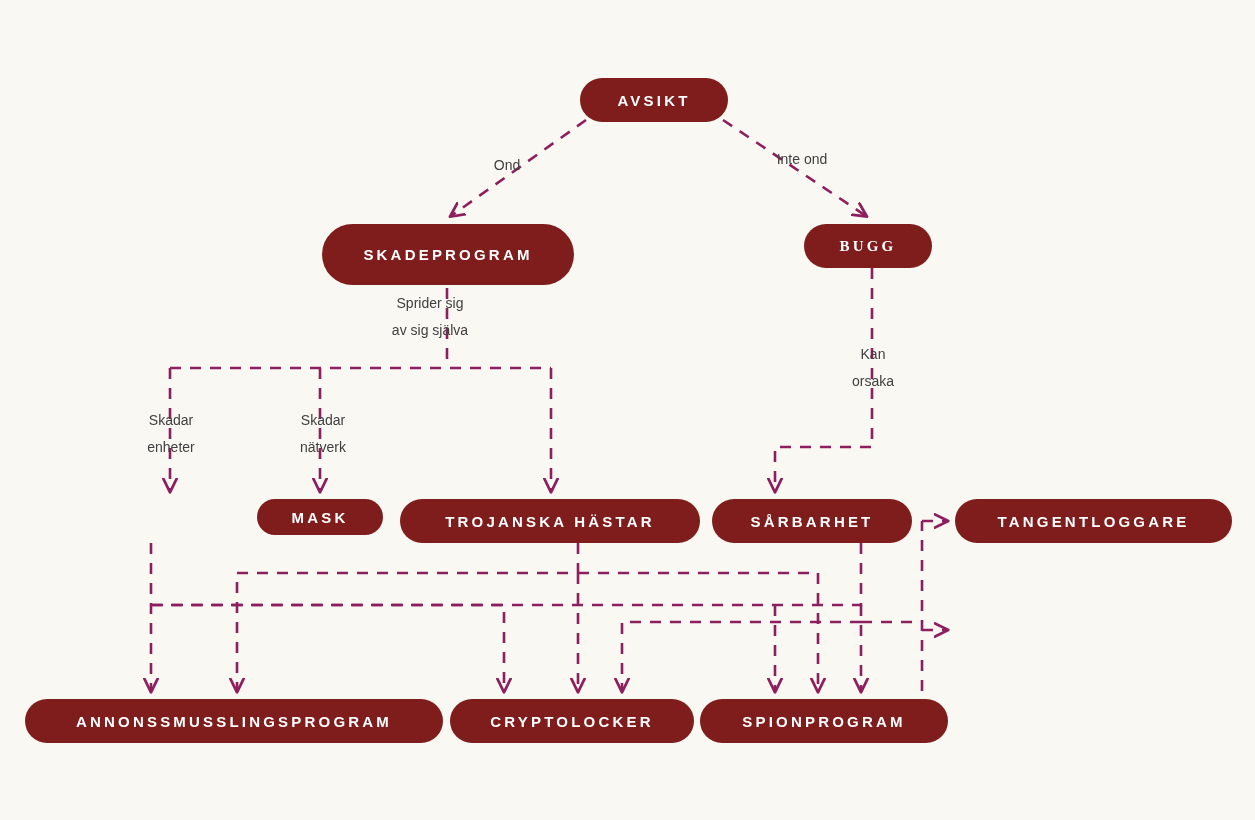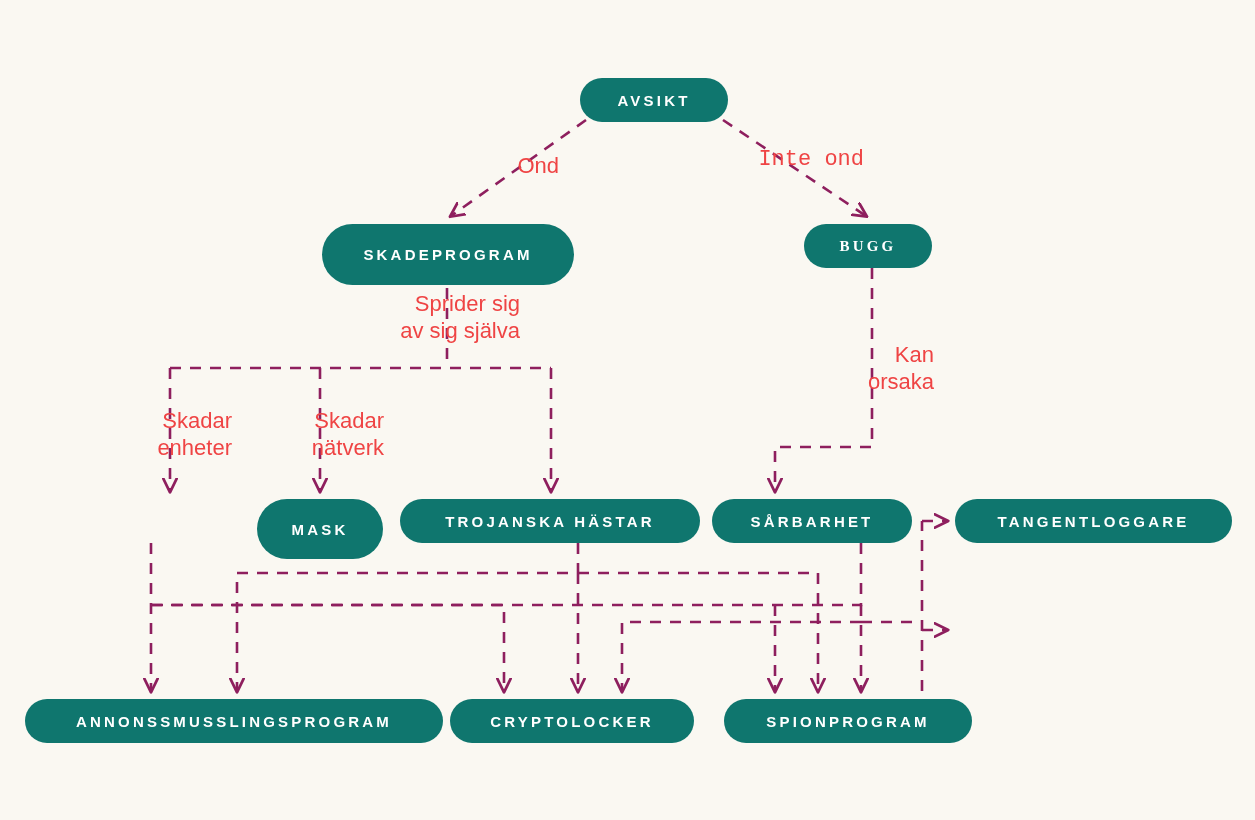--- a/index.html
+++ b/index.html
@@ -4,28 +4,28 @@
 <style>
   html,body{margin:0;padding:0;}
   body{
     width:1255px;height:820px;background:#faf8f2;
     font-family:"Liberation Sans", sans-serif;
     overflow:hidden;position:relative;
   }
   #stage{position:absolute;inset:0;width:1255px;height:820px;}
   svg#wires{position:absolute;left:0;top:0;width:1255px;height:820px;}
   .node{
-    position:absolute;background:#0f766e;color:#ffffff;
+    position:absolute;background:#7f1d1d;color:#ffffff;
     border-radius:40px;display:flex;align-items:center;justify-content:center;
     font-weight:bold;letter-spacing:3.2px;font-size:15px;
     box-sizing:border-box;white-space:nowrap;
   }
   .edge-label{
-    position:absolute;color:#ef4444;font-size:22px;line-height:27px;
-    text-align:right;white-space:pre;
+    position:absolute;color:#404040;font-size:14px;line-height:27px;
+    text-align:center;white-space:pre;
   }
 </style>
 </head>
 <body>
 
 <div id="stage">
 
   <svg id="wires" viewBox="0 0 1255 820" xmlns="http://www.w3.org/2000/svg">
     <defs>
       <marker id="arw" viewBox="0 0 10 10" refX="8.2" refY="5" markerWidth="6.2" markerHeight="6.2" orient="auto-start-reverse">
@@ -83,21 +83,21 @@
 
   <div class="node" style="left:322px;top:224px;width:252px;height:61px;">
     <span>SKADEPROGRAM</span>
   </div>
 
   <div class="node" style="left:804px;top:224px;width:128px;height:44px;font-family:Liberation Serif, serif;">
     <span>BUGG</span>
   </div>
 
 
-  <div class="node" style="left:257px;top:499px;width:126px;height:60px;">
+  <div class="node" style="left:257px;top:499px;width:126px;height:36px;">
     <span>MASK</span>
   </div>
 
   <div class="node" style="left:400px;top:499px;width:300px;height:44px;">
     <span>TROJANSKA HÄSTAR</span>
   </div>
 
   <div class="node" style="left:712px;top:499px;width:200px;height:44px;">
     <span>SÅRBARHET</span>
   </div>
@@ -108,27 +108,27 @@
 
 
   <div class="node" style="left:25px;top:699px;width:418px;height:44px;">
     <span>ANNONSSMUSSLINGSPROGRAM</span>
   </div>
 
   <div class="node" style="left:450px;top:699px;width:244px;height:44px;">
     <span>CRYPTOLOCKER</span>
   </div>
 
-  <div class="node" style="left:724px;top:699px;width:248px;height:44px;">
+  <div class="node" style="left:700px;top:699px;width:248px;height:44px;">
     <span>SPIONPROGRAM</span>
   </div>
 
   <div class="edge-label" style="left:455px;top:152px;width:104px;">Ond</div>
 
-  <div class="edge-label" style="left:740px;top:146px;width:124px;font-family:Liberation Mono, monospace;">Inte ond</div>
+  <div class="edge-label" style="left:740px;top:146px;width:124px;">Inte ond</div>
 
   <div class="edge-label" style="left:340px;top:290px;width:180px;">Sprider sig
 av sig själva</div>
 
   <div class="edge-label" style="left:812px;top:341px;width:122px;">Kan
 orsaka</div>
 
   <div class="edge-label" style="left:110px;top:407px;width:122px;">Skadar
 enheter</div>
 

